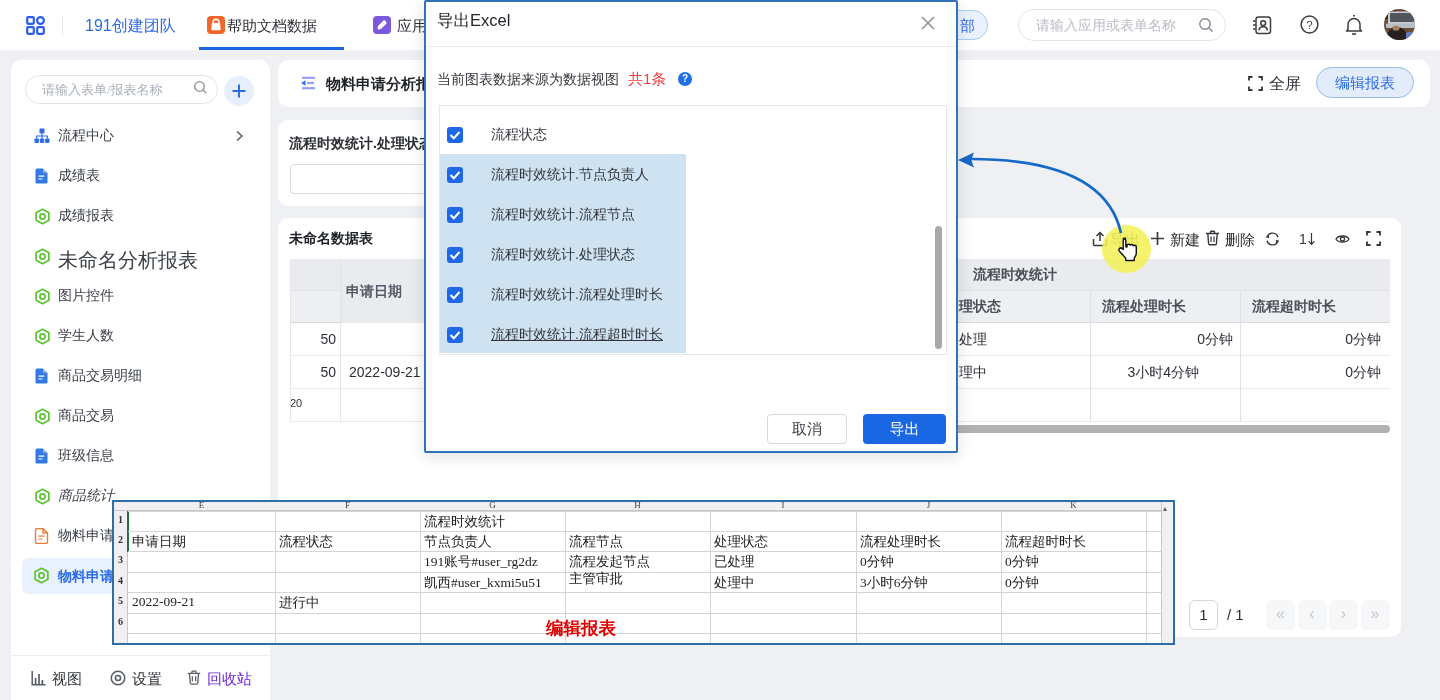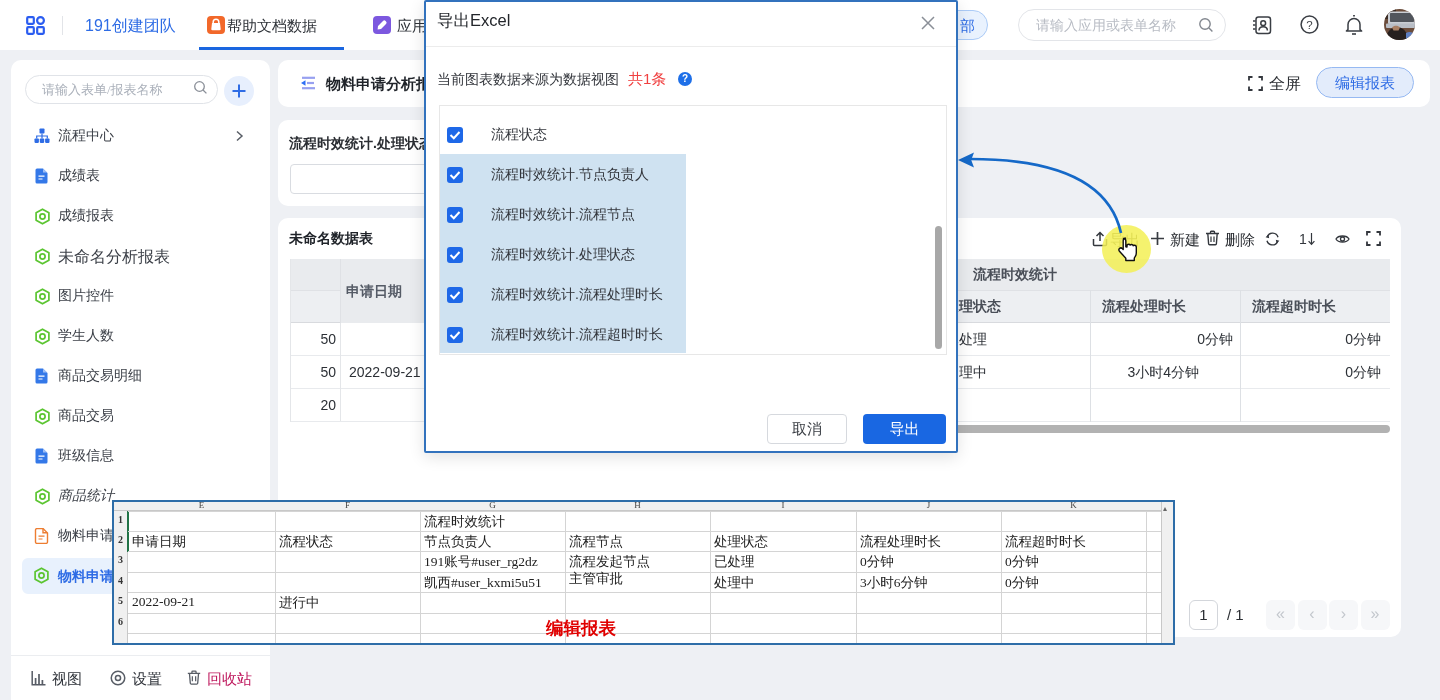--- a/index.html
+++ b/index.html
@@ -124,21 +124,21 @@
     <div class="abs" style="left:58px;top:167px;font-size:14px;color:#3c4048;z-index:2;">成绩表</div>
     <div class="abs" style="left:34px;top:208px;z-index:2;"><svg width="17" height="17" viewBox="0 0 17 17">
         <path d="M8.5 1.2 L14.9 4.85 V12.15 L8.5 15.8 L2.1 12.15 V4.85 Z" fill="none" stroke="#5bc531" stroke-width="1.7" stroke-linejoin="round"></path>
         <circle cx="8.5" cy="8.5" r="2.6" fill="none" stroke="#5bc531" stroke-width="1.7"></circle>
       </svg></div>
     <div class="abs" style="left:58px;top:207px;font-size:14px;color:#3c4048;z-index:2;">成绩报表</div>
     <div class="abs" style="left:34px;top:248px;z-index:2;"><svg width="17" height="17" viewBox="0 0 17 17">
         <path d="M8.5 1.2 L14.9 4.85 V12.15 L8.5 15.8 L2.1 12.15 V4.85 Z" fill="none" stroke="#5bc531" stroke-width="1.7" stroke-linejoin="round"></path>
         <circle cx="8.5" cy="8.5" r="2.6" fill="none" stroke="#5bc531" stroke-width="1.7"></circle>
       </svg></div>
-    <div class="abs" style="left:58px;top:247px;font-size:16px;color:#3c4048;z-index:2;">未命名分析报表</div>
+    <div class="abs" style="left:58px;top:247px;font-size:20px;color:#3c4048;z-index:2;">未命名分析报表</div>
     <div class="abs" style="left:34px;top:288px;z-index:2;"><svg width="17" height="17" viewBox="0 0 17 17">
         <path d="M8.5 1.2 L14.9 4.85 V12.15 L8.5 15.8 L2.1 12.15 V4.85 Z" fill="none" stroke="#5bc531" stroke-width="1.7" stroke-linejoin="round"></path>
         <circle cx="8.5" cy="8.5" r="2.6" fill="none" stroke="#5bc531" stroke-width="1.7"></circle>
       </svg></div>
     <div class="abs" style="left:58px;top:287px;font-size:14px;color:#3c4048;z-index:2;">图片控件</div>
     <div class="abs" style="left:34px;top:328px;z-index:2;"><svg width="17" height="17" viewBox="0 0 17 17">
         <path d="M8.5 1.2 L14.9 4.85 V12.15 L8.5 15.8 L2.1 12.15 V4.85 Z" fill="none" stroke="#5bc531" stroke-width="1.7" stroke-linejoin="round"></path>
         <circle cx="8.5" cy="8.5" r="2.6" fill="none" stroke="#5bc531" stroke-width="1.7"></circle>
       </svg></div>
     <div class="abs" style="left:58px;top:327px;font-size:14px;color:#3c4048;z-index:2;">学生人数</div>
@@ -187,21 +187,21 @@
   <div class="abs" style="left:41px;top:14px;font-size:15px;color:#2f333a;">视图</div>
   <svg class="abs" style="left:99px;top:14px;" width="16" height="16" viewBox="0 0 18 18">
       <circle cx="9" cy="9" r="7.6" fill="none" stroke="#585d66" stroke-width="1.7"></circle>
       <circle cx="9" cy="9" r="2.9" fill="none" stroke="#585d66" stroke-width="1.7"></circle>
     </svg>
   <div class="abs" style="left:121px;top:14px;font-size:15px;color:#2f333a;">设置</div>
   <svg class="abs" style="left:176px;top:14px;" width="14" height="15" viewBox="0 0 17 18">
       <path d="M1 4 H16 M6 4 V2.2 a1 1 0 0 1 1-1 h3 a1 1 0 0 1 1 1 V4 M3 4 l1 12 a1.2 1.2 0 0 0 1.2 1 h6.6 a1.2 1.2 0 0 0 1.2-1 l1-12" fill="none" stroke="#585d66" stroke-width="1.6"></path>
       <path d="M6.5 7.5 v6 M10.5 7.5 v6" stroke="#585d66" stroke-width="1.5"></path>
     </svg>
-  <div class="abs" style="left:196px;top:14px;font-size:15px;color:#be185d;">回收站</div>
+  <div class="abs" style="left:196px;top:14px;font-size:15px;color:#6d28d9;">回收站</div>
 </div>
 
 <div class="abs" style="left:278px;top:60px;width:1152px;height:47px;background:#fff;border-radius:10px;z-index:1;">
   <svg class="abs" style="left:22px;top:15px;" width="16" height="16" viewBox="0 0 16 16">
     <path d="M2 2.8 H15" stroke="#97a0f0" stroke-width="2.2"></path>
     <path d="M7 8 H14" stroke="#97a0f0" stroke-width="2.2"></path>
     <path d="M2 13.2 H15" stroke="#97a0f0" stroke-width="2.2"></path>
     <path d="M1 8 L5.5 5.2 V10.8 Z" fill="#2e6ff5"></path>
   </svg>
   <div class="abs" style="left:48px;top:15px;font-size:15px;font-weight:700;color:#1f2329;">物料申请分析报表</div>
@@ -265,21 +265,21 @@
     <div class="abs" style="left:945px;top:331px;font-size:14px;color:#2c3036;">已处理</div>
     <div class="abs" style="left:1090px;top:331px;width:143px;text-align:right;font-size:14px;color:#2c3036;">0分钟</div>
     <div class="abs" style="left:1240px;top:331px;width:141px;text-align:right;font-size:14px;color:#2c3036;">0分钟</div>
     <div class="abs" style="left:290px;top:356px;width:1100px;height:33px;border-bottom:1px solid #e8eaed;"></div>
     <div class="abs" style="left:290px;top:364px;width:46px;text-align:right;font-size:14px;color:#2c3036;">50</div>
     <div class="abs" style="left:349px;top:364px;font-size:14px;color:#2c3036;">2022-09-21</div>
     <div class="abs" style="left:945px;top:364px;font-size:14px;color:#2c3036;">处理中</div>
     <div class="abs" style="left:1056px;top:364px;width:143px;text-align:right;font-size:14px;color:#2c3036;">3小时4分钟</div>
     <div class="abs" style="left:1240px;top:364px;width:141px;text-align:right;font-size:14px;color:#2c3036;">0分钟</div>
     <div class="abs" style="left:290px;top:389px;width:1100px;height:33px;border-bottom:1px solid #e8eaed;"></div>
-    <div class="abs" style="left:290px;top:397px;width:46px;text-align:right;font-size:14px;color:#2c3036;">20</div>
+    <div class="abs" style="left:290px;top:397px;width:46px;font-size:11px;color:#2c3036;">20</div>
     <div class="abs" style="left:340px;top:323px;width:1px;height:98px;background:#e4e6e9;"></div>
     <div class="abs" style="left:290px;top:259px;width:1px;height:163px;background:#e4e6e9;"></div>
     <div class="abs" style="left:1090px;top:290px;width:1px;height:132px;background:#dde0e4;"></div>
     <div class="abs" style="left:1240px;top:290px;width:1px;height:132px;background:#dde0e4;"></div>
   </div>
 
 <div class="abs" style="left:472px;top:425px;width:918px;height:8px;background:#b2b2b2;border-radius:4px;z-index:1;"></div>
 
 <div class="abs" style="left:1189px;top:600px;width:29px;height:30px;border:1px solid #d3d6db;border-radius:6px;text-align:center;line-height:28px;font-size:15px;color:#2b2e33;z-index:1;">1</div>
 <div class="abs" style="left:1227px;top:606px;font-size:15px;color:#2b2e33;z-index:1;">/ 1</div>
@@ -397,20 +397,20 @@
       <div class="abs" style="left:65px;top:244px;font-size:14px;color:#33363c;">流程时效统计.处理状态</div>
       <svg class="abs" style="left:21px;top:285px;" width="16" height="16" viewBox="0 0 16 16">
         <rect width="16" height="16" rx="3" fill="#1e68e8"></rect>
         <path d="M3.5 8 L6.8 11.2 L12.5 5" fill="none" stroke="#fff" stroke-width="2"></path>
       </svg>
       <div class="abs" style="left:65px;top:284px;font-size:14px;color:#33363c;">流程时效统计.流程处理时长</div>
       <svg class="abs" style="left:21px;top:325px;" width="16" height="16" viewBox="0 0 16 16">
         <rect width="16" height="16" rx="3" fill="#1e68e8"></rect>
         <path d="M3.5 8 L6.8 11.2 L12.5 5" fill="none" stroke="#fff" stroke-width="2"></path>
       </svg>
-      <div class="abs" style="left:65px;top:324px;font-size:14px;color:#33363c;">流程时效统计.流程超时时长</div>
+      <div class="abs" style="left:65px;top:324px;font-size:14px;color:#33363c;text-decoration:underline;">流程时效统计.流程超时时长</div>
     </div>
 
   <div class="abs" style="left:509px;top:224px;width:7px;height:123px;background:#a8a8a8;border-radius:4px;"></div>
 
   <div class="abs" style="left:341px;top:412px;width:80px;height:30px;border:1px solid #d6d9de;border-radius:4px;text-align:center;line-height:28px;font-size:15px;color:#383c42;background:#fff;">取消</div>
   <div class="abs" style="left:437px;top:412px;width:83px;height:30px;background:#1967e2;border-radius:4px;text-align:center;line-height:30px;font-size:15px;color:#fff;">导出</div>
 </div>
 
 </body></html>

